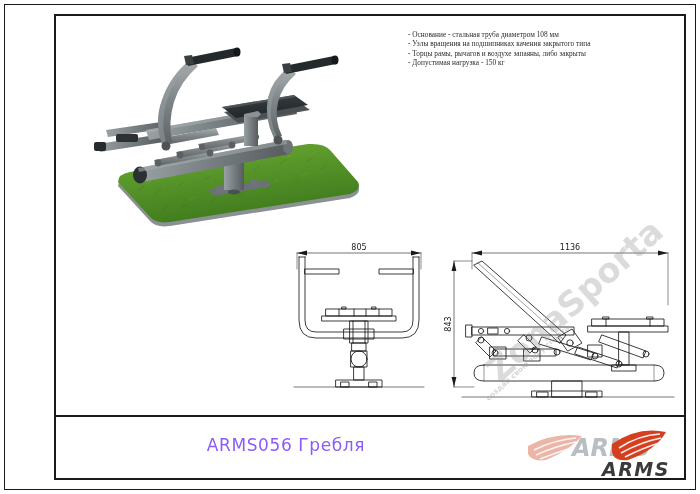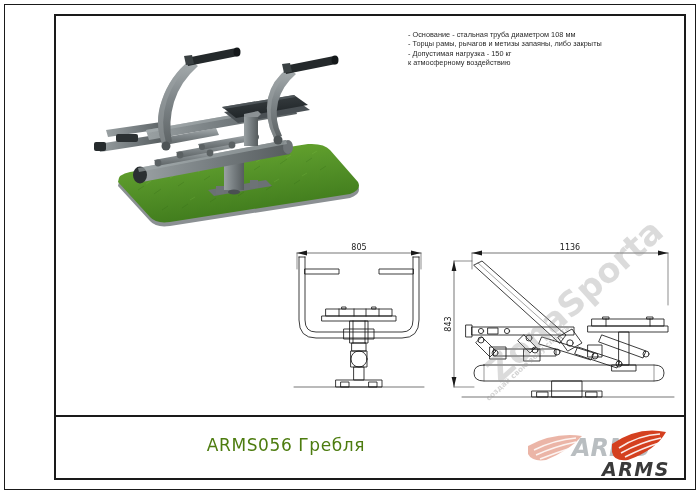--- a/index.html
+++ b/index.html
@@ -49,42 +49,42 @@
     background: #ffffff;
   }
   .sheet-title {
     position: absolute;
     left: 0;
     top: 18px;
     width: 460px;
     text-align: center;
     font-size: 17px;
     letter-spacing: 0.6px;
-    color: #4d7c0f;
+    color: #8b5cf6;
     font-family: "DejaVu Sans", sans-serif;
     font-weight: 400;
   }
 
   
   .render-area {
     position: absolute;
     left: 58px;
     top: 18px;
     width: 330px;
     height: 225px;
   }
   .render-svg { display:block; width:100%; height:100%; }
 
   
   .spec-list {
     position: absolute;
     left: 408px;
     top: 30px;
     width: 268px;
-    font-family: Liberation Sans, sans-serif;
+    font-family: Liberation Serif, serif;
     font-size: 7.3px;
     line-height: 9.4px;
     color: #2a2a2a;
     letter-spacing: 0.02px;
   }
   .spec-list div { white-space: pre-wrap; }
 
   
   .drawings {
     position: absolute;
@@ -273,23 +273,23 @@
 
       <g fill="#4e5456">
         <circle cx="108" cy="128" r="4.5"></circle>
         <circle cx="220" cy="122" r="4.5"></circle>
       </g>
     </svg>
   </div>
 
   <div class="spec-list">
     <div>- Основание - стальная труба диаметром 108 мм</div>
-    <div>- Торцы рамы, рычагов и метизы запаяны, либо закрыты</div>
+    <div>- Узлы вращения на подшипниках качения закрытого типа</div>
+    <div>- Торцы рамы, рычагов и воздухе запаяны, либо закрыты</div>
     <div>- Допустимая нагрузка - 150 кг</div>
-    <div>к атмосферному воздействию</div>
   </div>
 
   <div class="drawings">
     <svg width="632" height="190" viewBox="0 0 632 190" xmlns="http://www.w3.org/2000/svg">
       <g stroke="#1a1a1a" fill="none" stroke-width="0.85" stroke-linejoin="round" stroke-linecap="round">
 
         <g>
 
           <line x1="243" y1="28" x2="243" y2="44" stroke-width="0.5"></line>
           <line x1="367" y1="28" x2="367" y2="44" stroke-width="0.5"></line>

